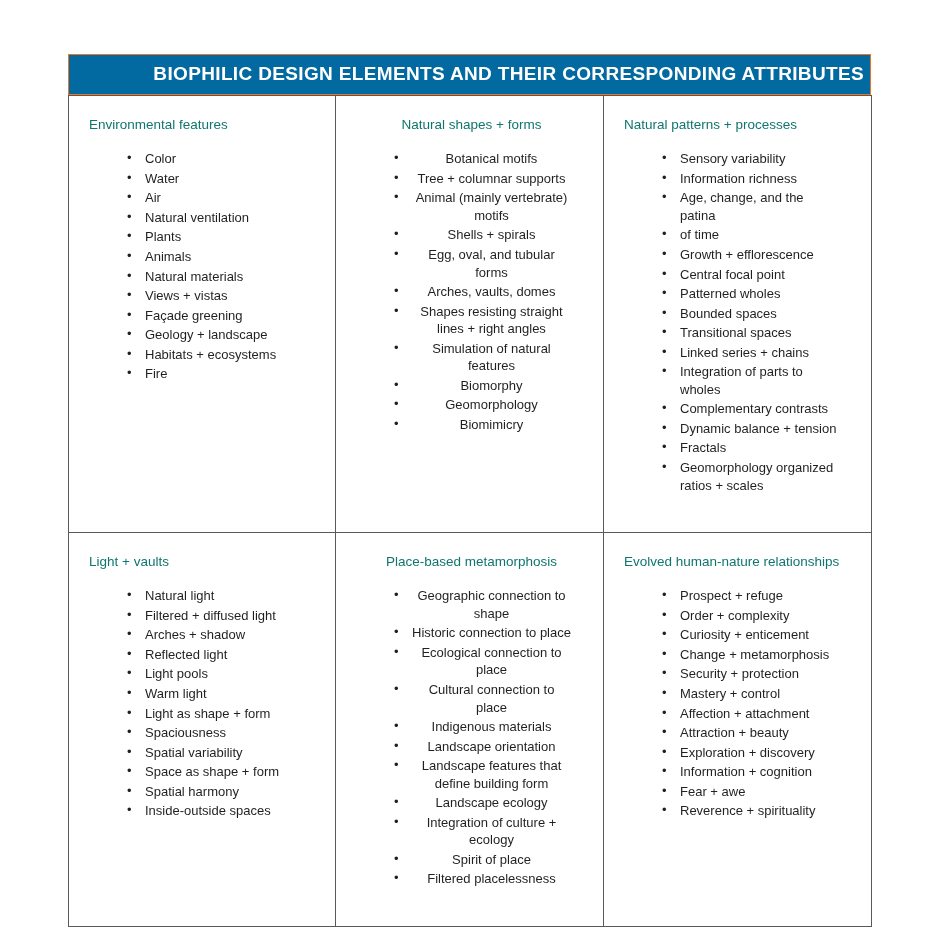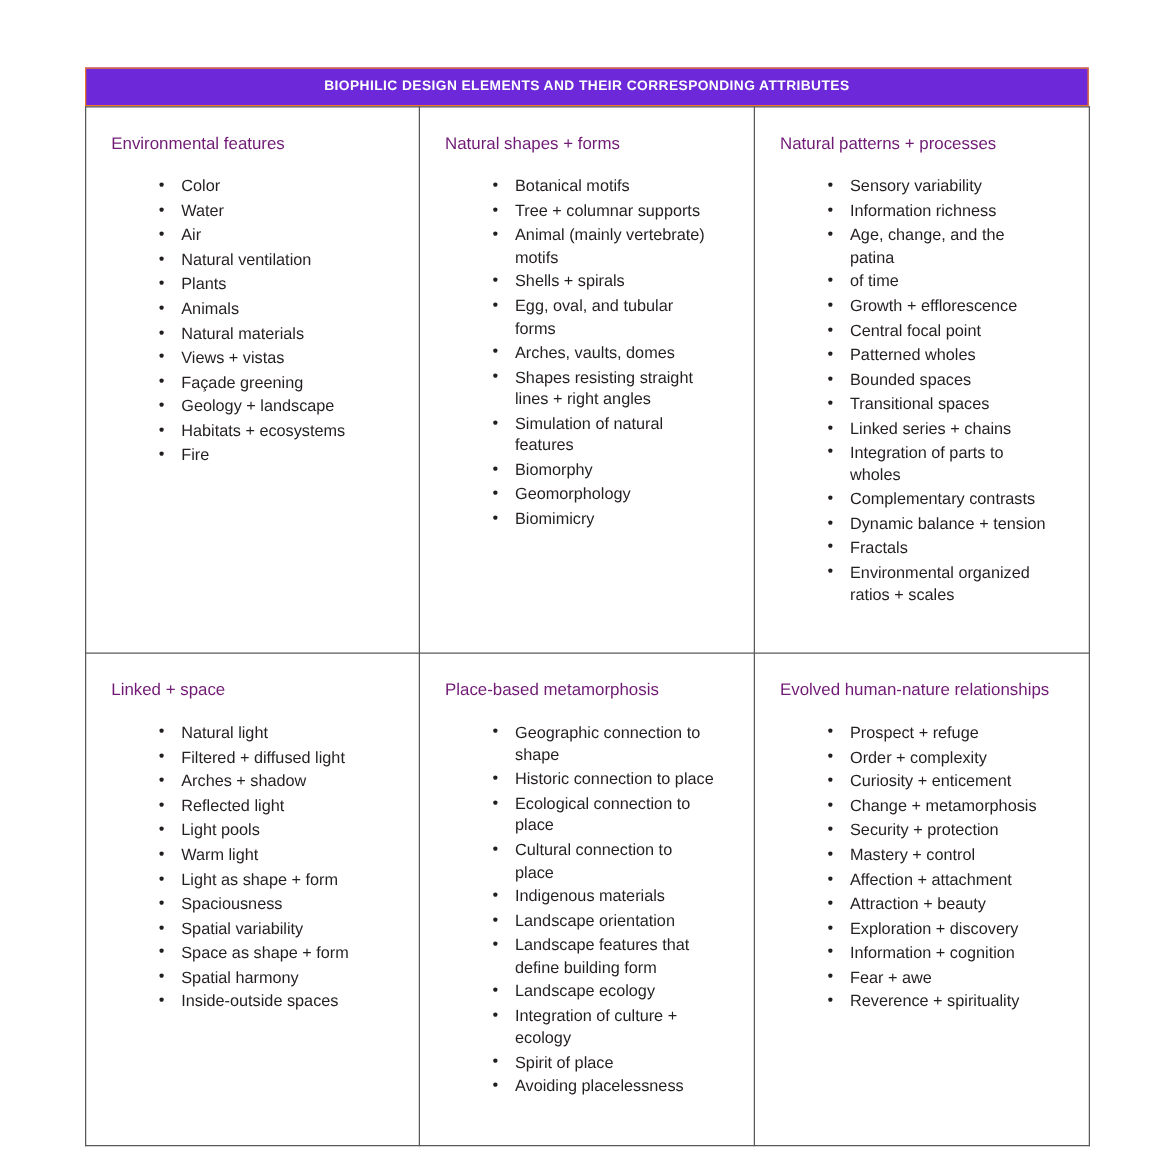--- a/index.html
+++ b/index.html
@@ -20,50 +20,50 @@
     height: 933px;
     box-sizing: border-box;
   }
   .table-wrap {
     position: absolute;
     left: 68px;
     top: 54px;
     width: 803px;
   }
   .table-title {
-    background: #6d28d9;
+    background: #0369a1;
     color: #ffffff;
-    font-size: 11px;
+    font-size: 19px;
     font-weight: bold;
     letter-spacing: 0.35px;
-    text-align: center;
+    text-align: right;
     padding: 8px 6px 9px 6px;
     border: 1px solid #ee7623;
     box-sizing: border-box;
     text-transform: uppercase;
   }
   table.grid {
     border-collapse: collapse;
     width: 803px;
     table-layout: fixed;
   }
   table.grid td.cell {
     border: 1px solid #58595b;
     vertical-align: top;
     padding: 20px 16px 22px 20px;
     box-sizing: border-box;
   }
   .col-1 { width: 267px; }
-  .col-2 { width: 268px; }
+  .col-2 { width: 268px; text-align: center; }
   .col-3 { width: 268px; }
   .row-1 td.cell { height: 397px; }
   .row-2 td.cell { height: 377px; }
   .cat-title {
     font-size: 13.5px;
-    color: #701a75;
+    color: #0f766e;
     margin: 0 0 6px 0;
     line-height: 1.35;
   }
   ul.items {
     list-style: none;
     margin: 16px;
     padding: 0 0 0 22px;
   }
   ul.items li {
     position: relative;
@@ -136,27 +136,27 @@
                 <li>Growth + efflorescence</li>
                 <li>Central focal point</li>
                 <li>Patterned wholes</li>
                 <li>Bounded spaces</li>
                 <li>Transitional spaces</li>
                 <li>Linked series + chains</li>
                 <li>Integration of parts to wholes</li>
                 <li>Complementary contrasts</li>
                 <li>Dynamic balance + tension</li>
                 <li>Fractals</li>
-                <li>Environmental organized ratios + scales</li>
+                <li>Geomorphology organized ratios + scales</li>
               </ul>
         </td>
       </tr>
       <tr class="row-2">
         <td class="cell col-1">
-          <div class="cat-title">Linked + space</div>
+          <div class="cat-title">Light + vaults</div>
           <ul class="items">
                 <li>Natural light</li>
                 <li>Filtered + diffused light</li>
                 <li>Arches + shadow</li>
                 <li>Reflected light</li>
                 <li>Light pools</li>
                 <li>Warm light</li>
                 <li>Light as shape + form</li>
                 <li>Spaciousness</li>
                 <li>Spatial variability</li>
@@ -171,21 +171,21 @@
                 <li>Geographic connection to shape</li>
                 <li>Historic connection to place</li>
                 <li>Ecological connection to place</li>
                 <li>Cultural connection to place</li>
                 <li>Indigenous materials</li>
                 <li>Landscape orientation</li>
                 <li>Landscape features that define building form</li>
                 <li>Landscape ecology</li>
                 <li>Integration of culture + ecology</li>
                 <li>Spirit of place</li>
-                <li>Avoiding placelessness</li>
+                <li>Filtered placelessness</li>
               </ul>
         </td>
         <td class="cell col-3">
           <div class="cat-title">Evolved human-nature relationships</div>
           <ul class="items">
                 <li>Prospect + refuge</li>
                 <li>Order + complexity</li>
                 <li>Curiosity + enticement</li>
                 <li>Change + metamorphosis</li>
                 <li>Security + protection</li>

